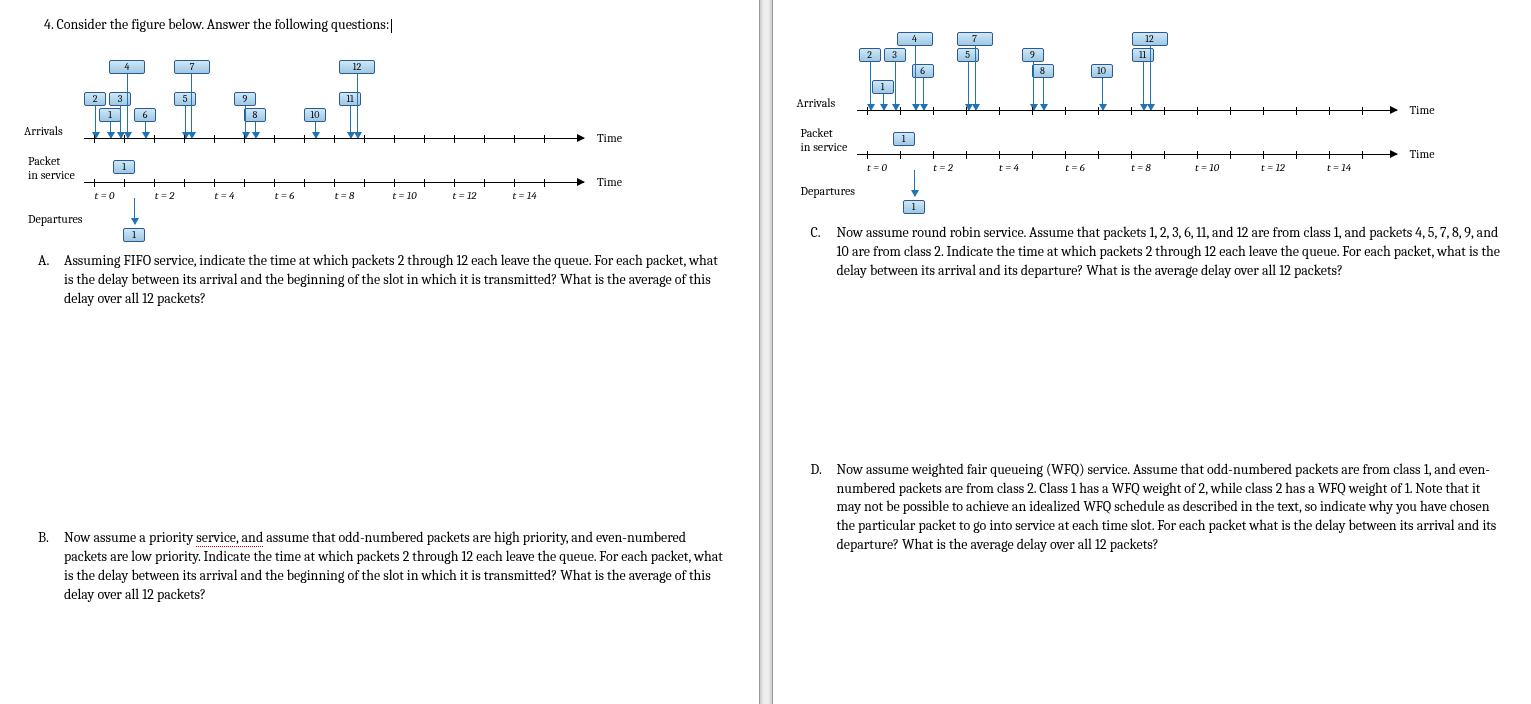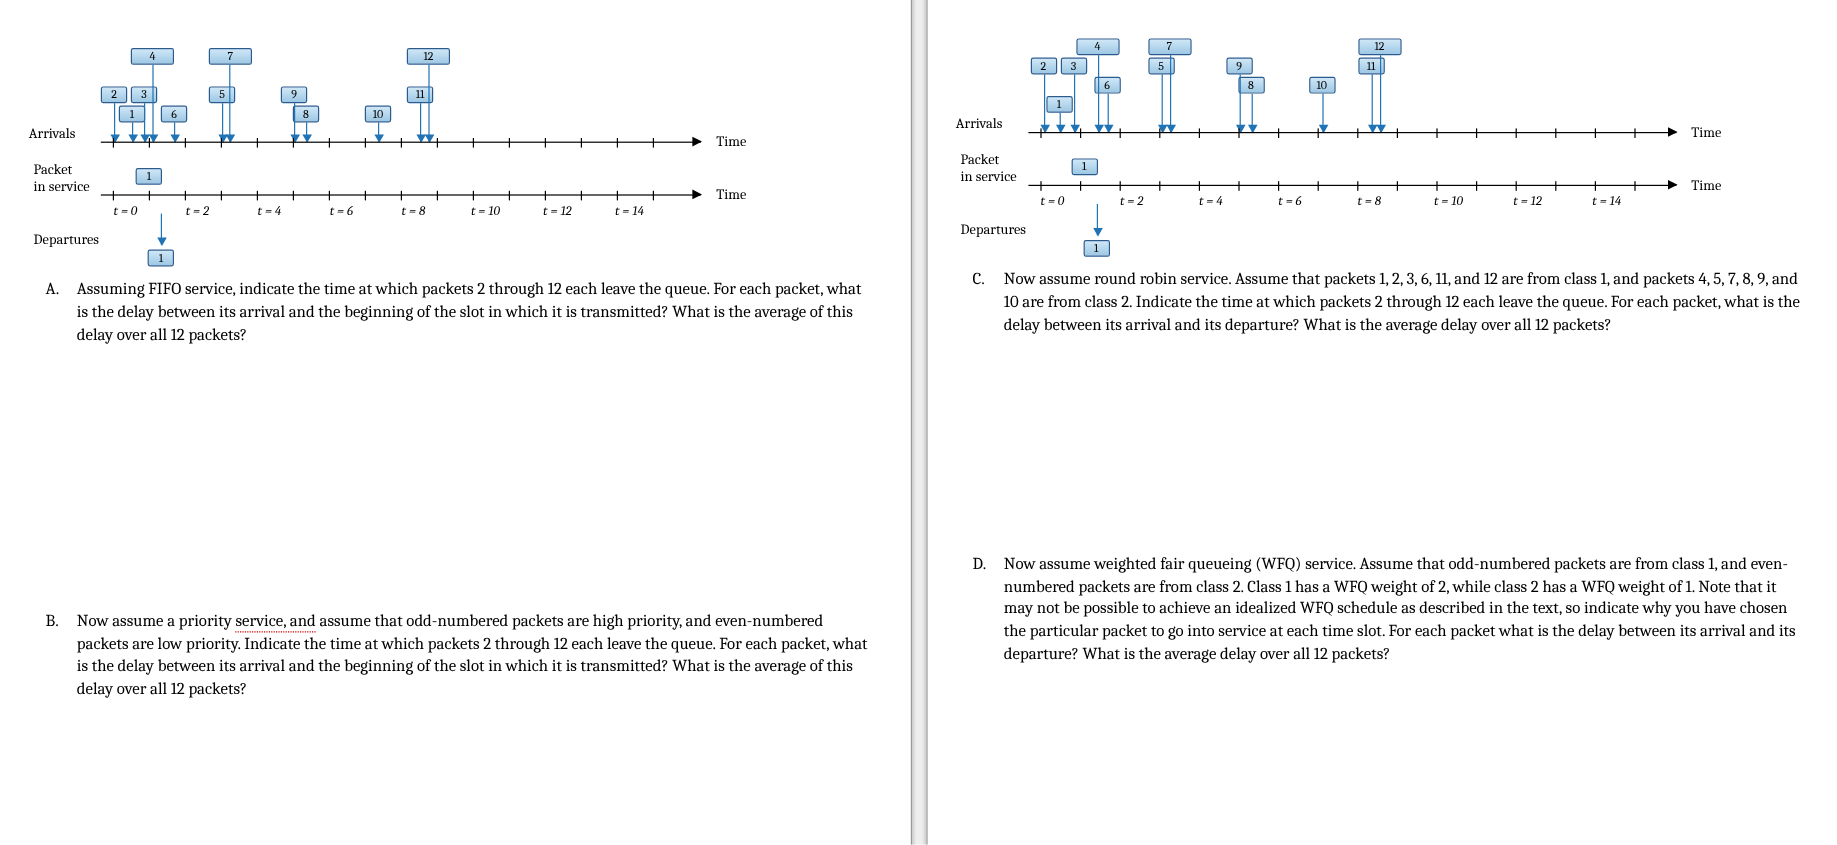--- a/index.html
+++ b/index.html
@@ -162,20 +162,24 @@
     border-bottom: 1px dotted #c00;
   }
 </style>
 </head>
 <body>
 
 <div class="two-col">
 
   <div class="page">
 
+    <p class="q-title">
+      <span>4.</span>
+      <span>Consider the figure below. Answer the following questions:</span><span class="cursor"></span>
+    </p>
 
     <div class="figure">
       <div class="fig-region">
         <div class="arrivals" id="arrL">
           <span class="row-label" style="left:0;top:86px">Arrivals</span>
         <div class="pkt" style="left: 75px; top: 70px; width: 22px;">1</div>
             <div class="pkt" style="left: 60px; top: 54px; width: 22px;">2</div>
             <div class="pkt" style="left: 85px; top: 54px; width: 22px;">3</div>
             <div class="pkt wide" style="left: 85px; top: 22px; width: 36px;">4</div>
             <div class="pkt" style="left: 150px; top: 54px; width: 22px;">5</div>

